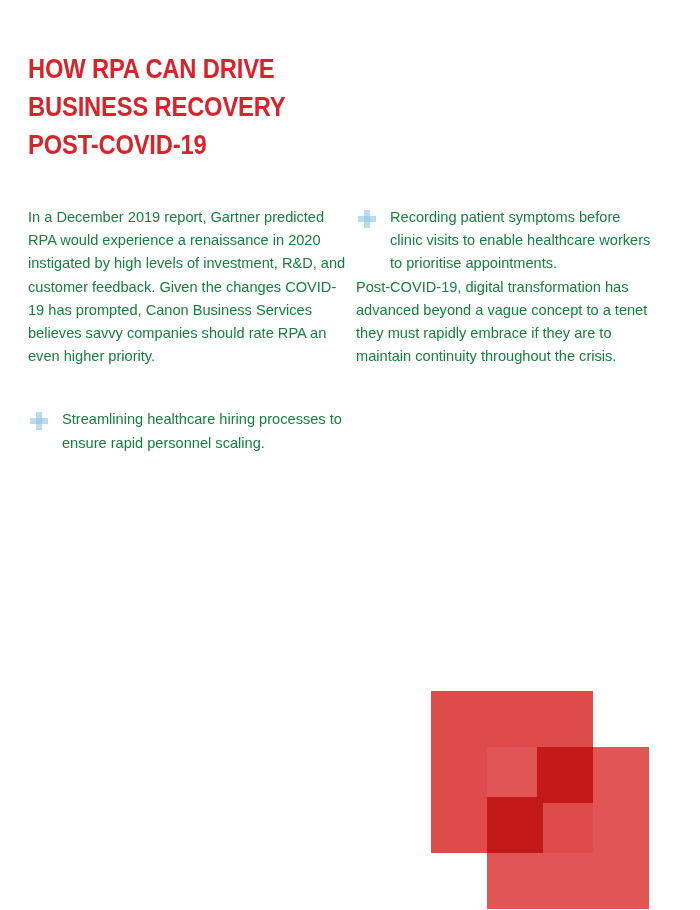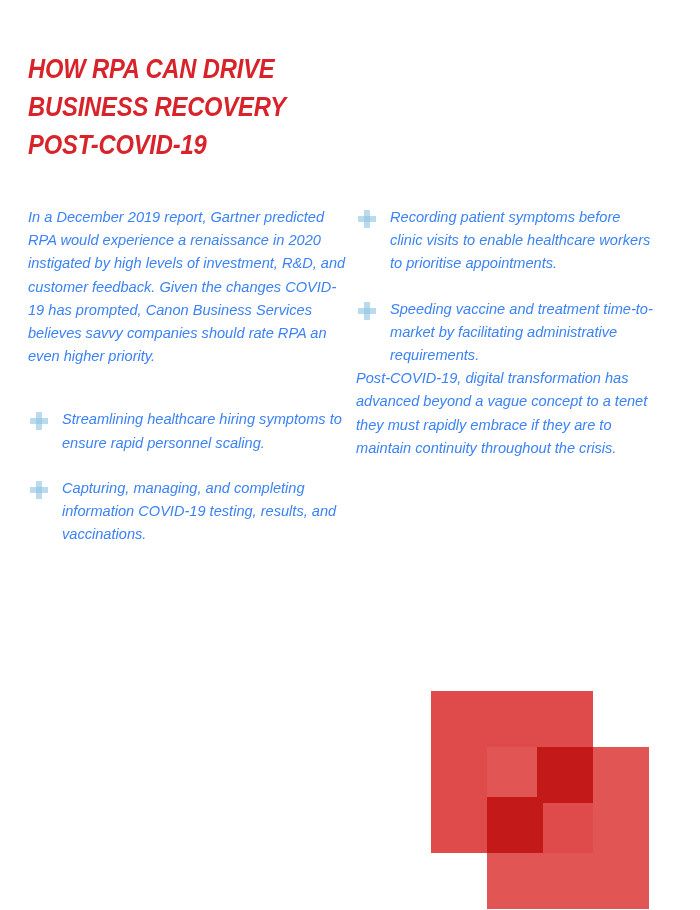--- a/index.html
+++ b/index.html
@@ -13,21 +13,20 @@
     position: relative;
     overflow: hidden;
     font-family: "Liberation Sans", sans-serif;
     -webkit-font-smoothing: antialiased;
   }
 
   .page {
     position: relative;
     width: 700px;
     height: 910px;
-    font-style: italic;
   }
 
   
   .title {
     position: absolute;
     left: 28px;
     top: 32px;
     width: 330px;
     color: #D8232A;
     font-family: "Liberation Sans Narrow", "Liberation Sans", sans-serif;
@@ -38,21 +37,21 @@
     text-transform: uppercase;
     transform: scaleX(0.88);
     transform-origin: left top;
   }
   .title-line { display: block; white-space: nowrap; }
 
   
   .col {
     position: absolute;
     top: 206px;
-    color: #3b82f6;
+    color: #15803d;
     font-size: 14.6px;
     line-height: 23.2px;
   }
   .col-left  { left: 28px;  width: 324px; }
   .col-right { left: 356px; width: 300px; }
 
   p.para {
     margin: 0 0 26px 0;
   }
   p.para:last-child { margin-bottom: 0; }
@@ -137,50 +136,36 @@
 
     <p class="para">In a December 2019 report, Gartner predicted RPA would experience a renaissance in 2020 instigated by high levels of investment, R&amp;D, and customer feedback. Given the changes COVID-19 has prompted, Canon Business Services believes savvy companies should rate RPA an even higher priority.</p>
 
 
     <ul class="bullet-list list-gap-top">
       <li class="bullet-item">
         <span class="plus-icon">
           <span class="bar-h"></span>
             <span class="bar-v"></span>
         </span>
-        <span>Streamlining healthcare hiring symptoms to ensure rapid personnel scaling.</span>
-      </li>
-      <li class="bullet-item">
-        <span class="plus-icon">
-          <span class="bar-h"></span>
-            <span class="bar-v"></span>
-        </span>
-        <span>Capturing, managing, and completing information COVID-19 testing, results, and vaccinations.</span>
+        <span>Streamlining healthcare hiring processes to ensure rapid personnel scaling.</span>
       </li>
     </ul>
 
   </div>
 
   <div class="col col-right">
 
     <ul class="bullet-list">
       <li class="bullet-item">
         <span class="plus-icon">
           <span class="bar-h"></span>
             <span class="bar-v"></span>
         </span>
         <span>Recording patient symptoms before clinic visits to enable healthcare workers to prioritise appointments.</span>
       </li>
-      <li class="bullet-item">
-        <span class="plus-icon">
-          <span class="bar-h"></span>
-            <span class="bar-v"></span>
-        </span>
-        <span>Speeding vaccine and treatment time-to-market by facilitating administrative requirements.</span>
-      </li>
     </ul>
 
     <p class="para" style="">Post-COVID-19, digital transformation has advanced beyond a vague concept to a tenet they must rapidly embrace if they are to maintain continuity throughout the crisis.</p>
 
   </div>
 
   <div class="graphic">
     <div class="sq sq-a"></div>
     <div class="sq sq-b"></div>
   </div>

